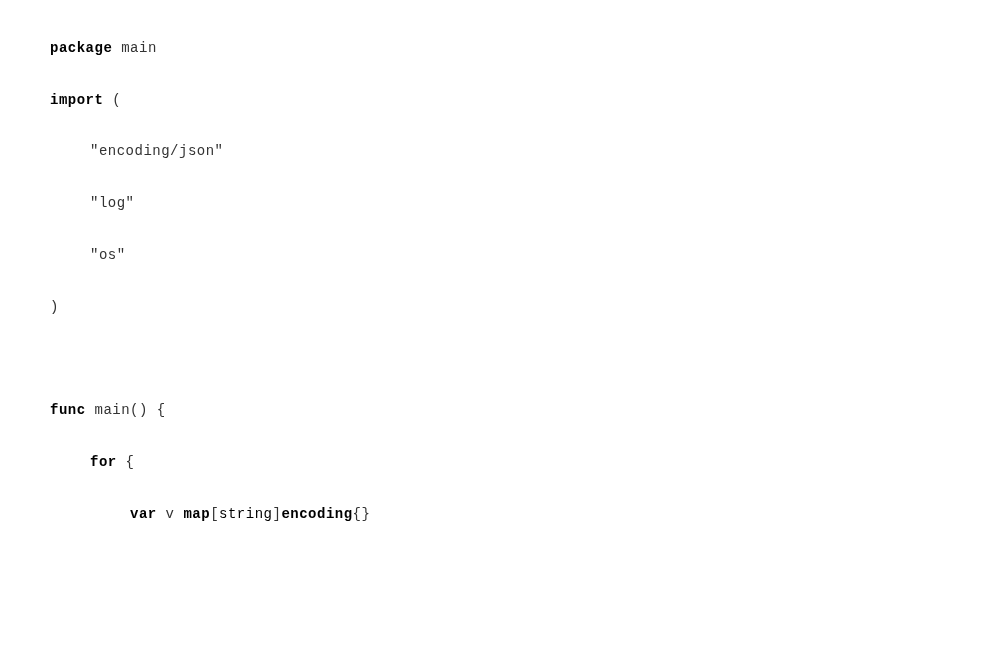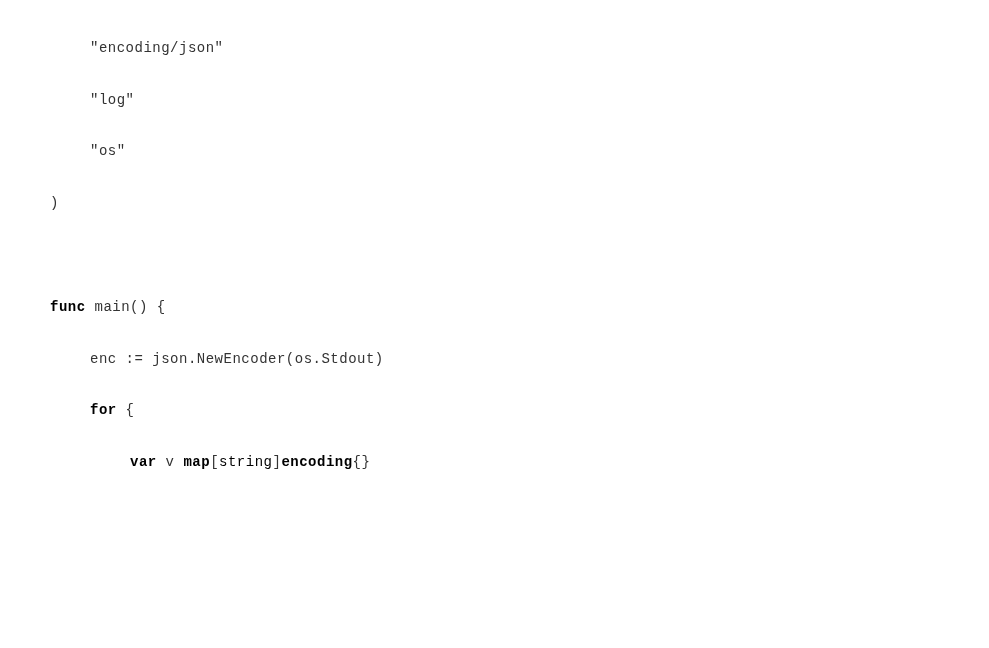--- a/index.html
+++ b/index.html
@@ -20,27 +20,28 @@
     .keyword { font-weight: bold; color: #000; }
     .type-italic { color: #000; }
     .line { display: block; }
     .ind1 { padding-left: 40px; }
     .ind2 { padding-left: 80px; }
   </style>
 </head>
 <body>
 
 <div class="code-block">
+<span class="line"><span class="keyword">package</span><span> main</span></span>
+<span class="line"><span class="keyword">import</span><span> (</span></span>
 <span class="line ind1"><span>"encoding/json"</span></span>
 <span class="line ind1"><span>"log"</span></span>
 <span class="line ind1"><span>"os"</span></span>
 <span class="line"><span>)</span></span>
 <span class="line">&nbsp;</span>
 <span class="line"><span class="keyword">func</span><span> main() {</span></span>
-<span class="line ind1"><span>enc := json.NewEncoder(os.Stdout)</span></span>
 <span class="line ind1"><span class="keyword">for</span><span> {</span></span>
 <span class="line ind2"><span class="keyword">var</span><span> v </span><span class="keyword">map</span><span>[</span><span class="type-italic">string</span><span>]</span><span class="keyword">encoding</span><span>{}</span></span>
 
 
 
 
 
 
 
 

